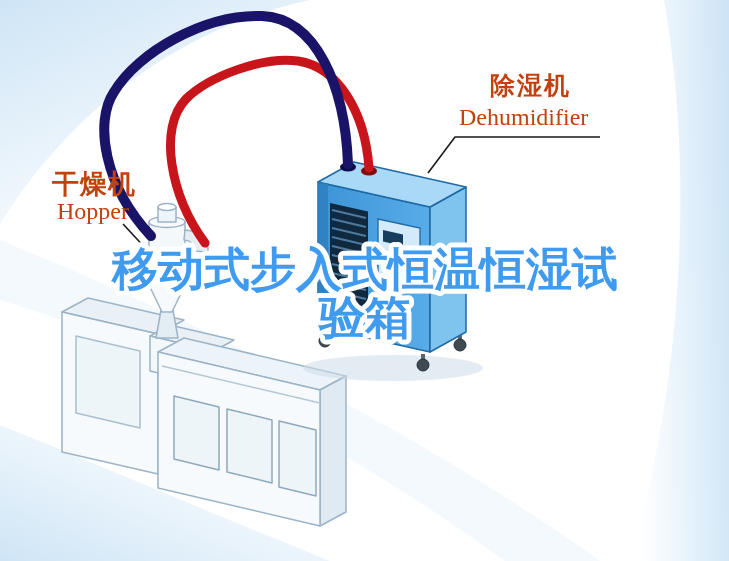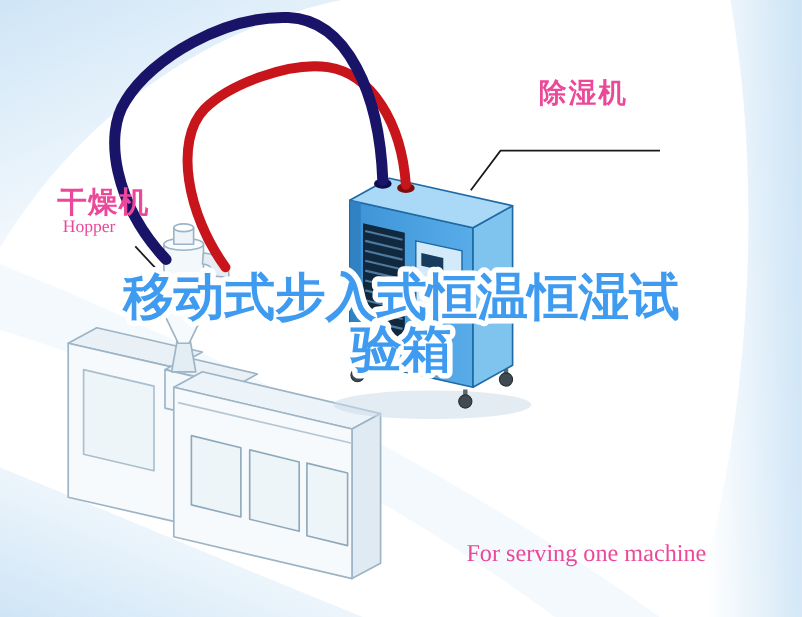--- a/index.html
+++ b/index.html
@@ -1,25 +1,25 @@
 <!DOCTYPE html>
 <html><head>
 <meta charset="utf-8">
 <style>
   html,body { margin:0; padding:0; background:#ffffff; }
   .stage {
     position:relative; width:729px; height:561px; overflow:hidden;
     background:#ffffff; font-family:"Liberation Sans", sans-serif;
   }
   .scene { position:absolute; left:0; top:0; }
-  .label { position:absolute; color:#ec4899; white-space:nowrap; line-height:1.1; }
+  .label { position:absolute; color:#c2410c; white-space:nowrap; line-height:1.1; }
   .lbl-cn { font-weight:700; font-family:"Liberation Sans", sans-serif; }
   .lbl-en { font-family:"Liberation Serif", serif; }
   #dryer-cn  { left:52px;  top:170px; font-size:27px; letter-spacing:1px; }
-  #dryer-en  { left:57px;  top:198px; font-size:16px; }
+  #dryer-en  { left:57px;  top:198px; font-size:24px; }
   #dehum-cn  { left:490px; top:72px;  font-size:25px; letter-spacing:2px; }
   #dehum-en  { left:459px; top:104px; font-size:24px; }
   #cap-cn    { left:412px; top:454px; font-size:27px; letter-spacing:3px; font-weight:700; }
   #cap-en    { left:424px; top:491px; font-size:22px; }
 </style>
 </head>
 <body>
 
 <div class="stage">
 
@@ -124,15 +124,15 @@
     <path d="M151,236 C104,186 94,122 114,92 C138,52 205,14 262,16 C316,18 345,86 348,164" fill="none" stroke-width="10" stroke-linecap="round" stroke="#1a1468"></path>
 
     <text x="365" y="285" text-anchor="middle" font-family="Liberation Sans, sans-serif" font-weight="bold" font-size="46" stroke="#ffffff" stroke-width="10" stroke-linejoin="round" paint-order="stroke" fill="#3e9bf0">移动式步入式恒温恒湿试</text>
     <text x="365" y="333" text-anchor="middle" font-family="Liberation Sans, sans-serif" font-weight="bold" font-size="46" stroke="#ffffff" stroke-width="10" stroke-linejoin="round" paint-order="stroke" fill="#3e9bf0">验箱</text>
   </svg>
 
   <div class="label lbl-cn" id="dryer-cn">干燥机</div>
   <div class="label lbl-en" id="dryer-en">Hopper</div>
 
   <div class="label lbl-cn" id="dehum-cn">除湿机</div>
+  <div class="label lbl-en" id="dehum-en">Dehumidifier</div>
 
-  <div class="label lbl-en" id="cap-en">For serving one machine</div>
 </div>
 
 </body></html>

